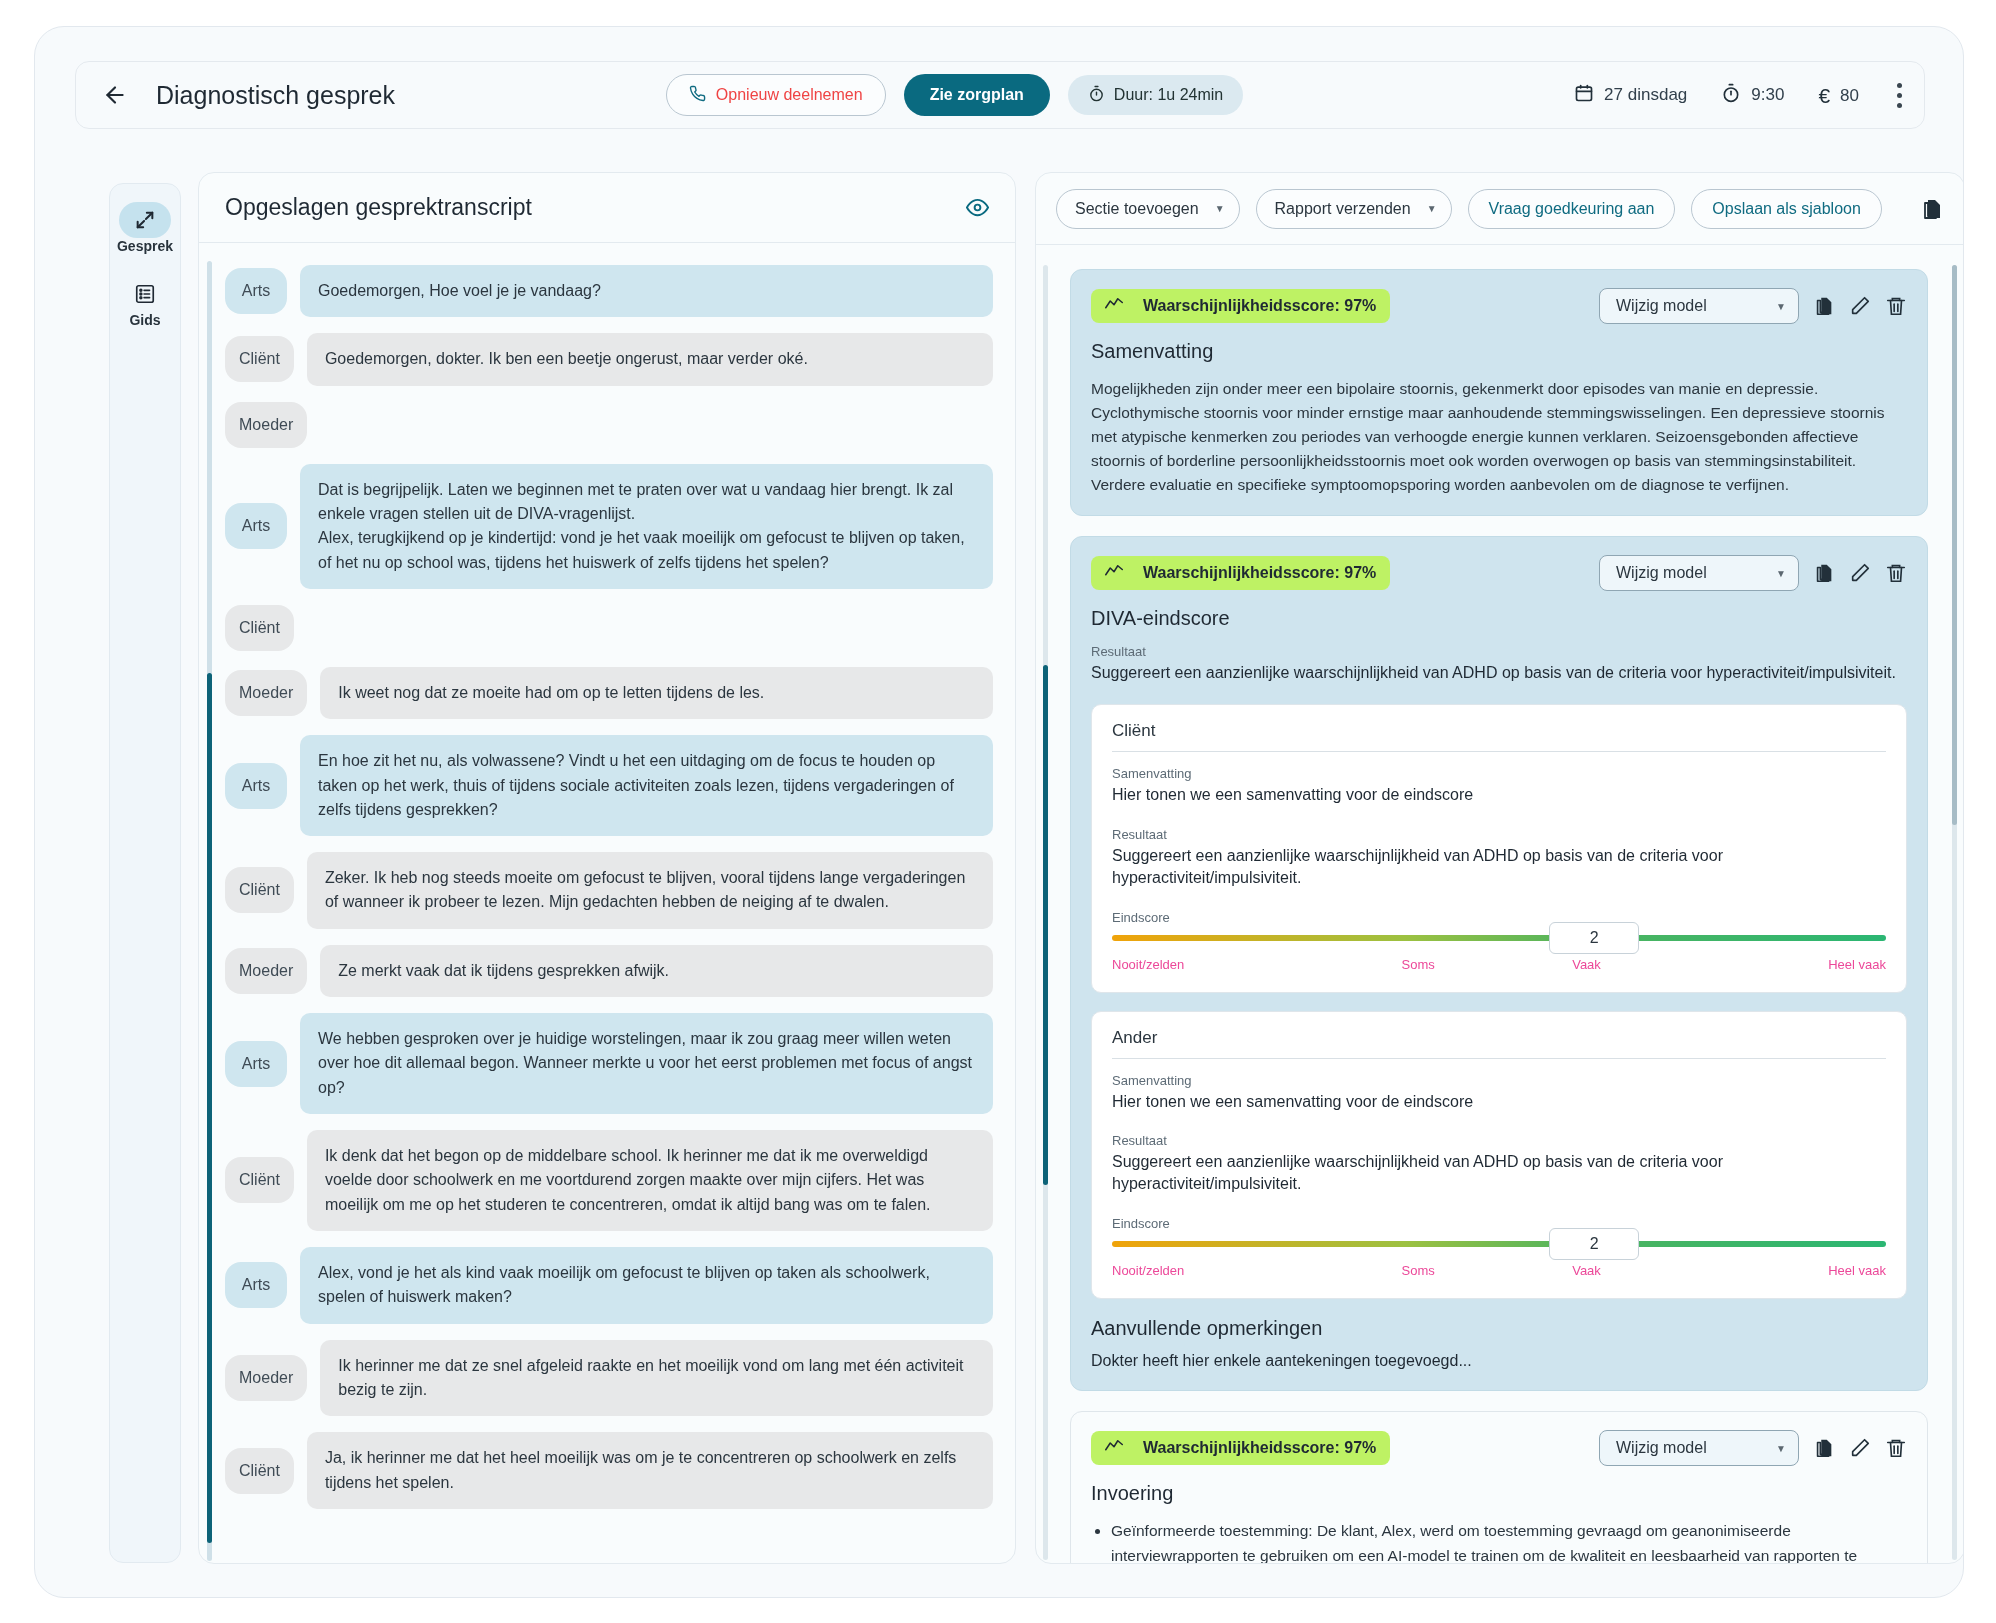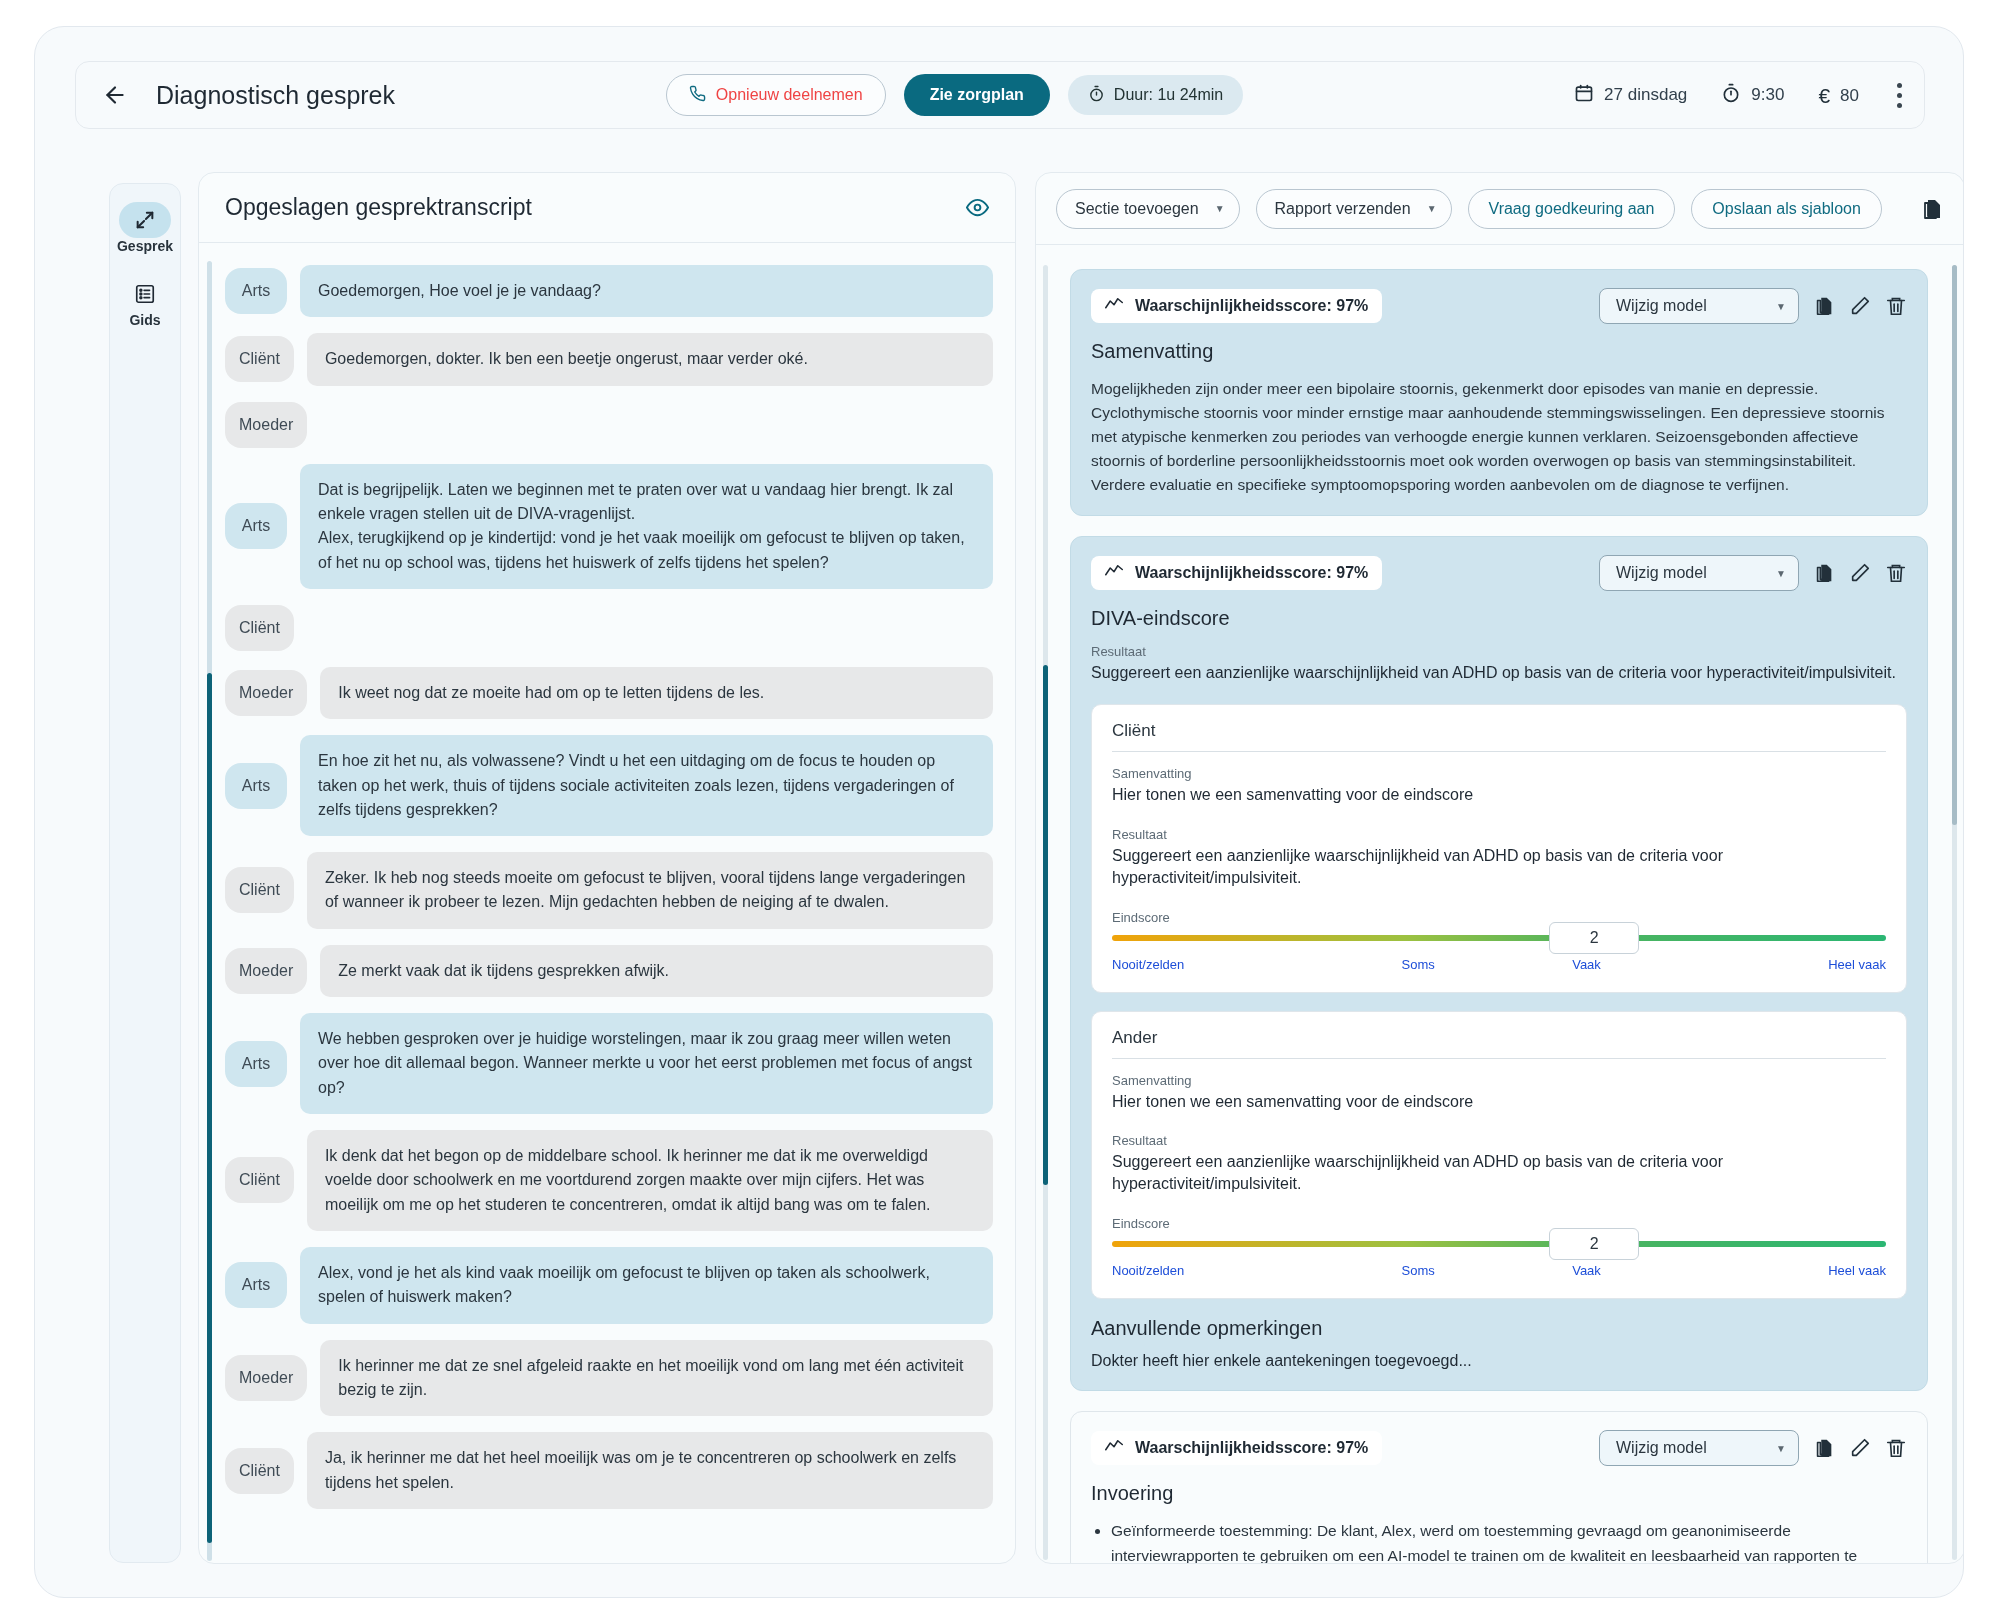--- a/index.html
+++ b/index.html
@@ -288,22 +288,22 @@
     margin-left: 14px;
     margin-right: 12px;
   }
   .card-head {
     display: flex; align-items: center; gap: 12px;
     margin-bottom: 16px;
   }
   .score-chip {
     height: 34px;
     border-radius: 8px;
-    background: #ffffff;
-    display: flex; align-items: center; gap: 12px;
+    background: #bef264;
+    display: flex; align-items: center; gap: 20px;
     padding: 0 14px;
     font-size: 16px;
     font-weight: bold;
     color: #1f2933;
     white-space: nowrap;
   }
   .card-head-right {
     margin-left: auto;
     display: flex; align-items: center; gap: 14px;
   }
@@ -352,21 +352,21 @@
     border-radius: 6px;
     display: flex; align-items: center; justify-content: center;
     font-size: 16px;
     color: #2b363f;
     cursor: pointer;
   }
   .slider-labels {
     display: flex; justify-content: space-between;
     margin-top: 16px;
     font-size: 13px;
-    color: #1d4ed8;
+    color: #ec4899;
     align-items: flex-end;
   }
   .slider-labels span:nth-child(2) { margin-left: 80px; }
   .slider-labels span:nth-child(3) { margin-right: 90px; }
 
   .bullets { margin: 6px 0 0 0; padding-left: 20px; }
   .bullets li {
     font-size: 15.5px;
     line-height: 1.58;
     color: #2b363f;

